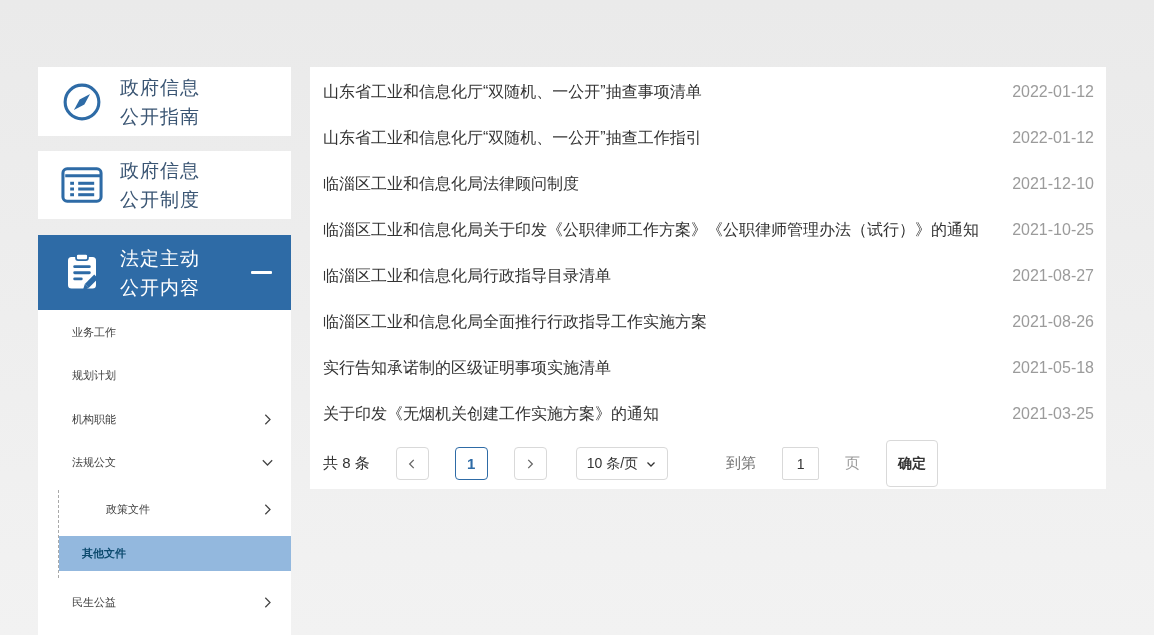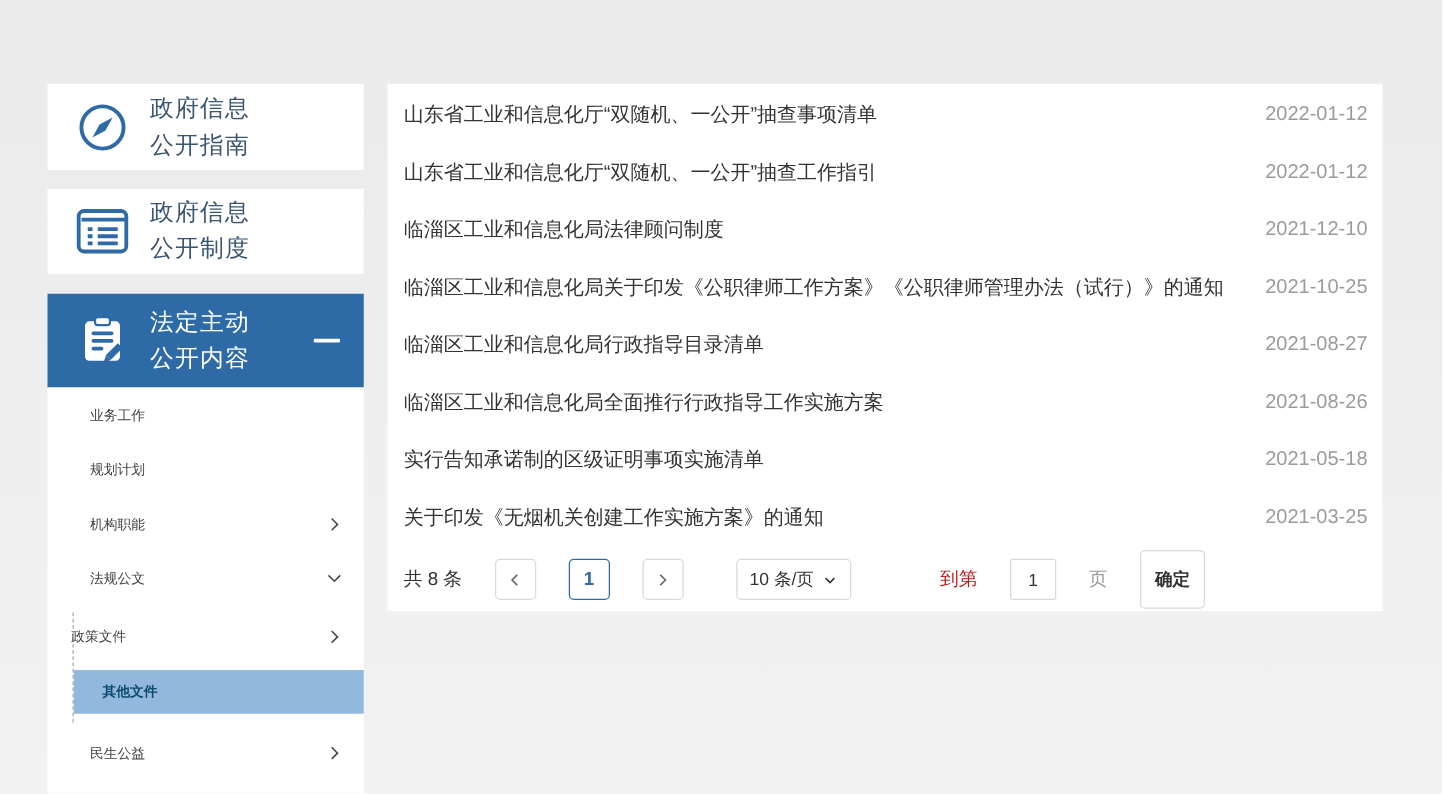--- a/index.html
+++ b/index.html
@@ -18,21 +18,21 @@
   #card-system{top:151px;height:68px;}
   #card-active{top:235px;height:75px;background:#2e6ba6;}
   .card-icon{width:46px;margin-left:21px;display:flex;align-items:center;justify-content:center;flex-shrink:0;}
   .card-text{margin-left:15px;font-size:19px;line-height:29px;color:#3a5573;letter-spacing:1px;}
   #card-active .card-text{color:#ffffff;}
   .minus-bar{position:absolute;right:19px;top:50%;margin-top:-2px;width:21px;height:3px;background:#ffffff;border-radius:1px;cursor:pointer;}
   
   .submenu{position:absolute;left:38px;top:310px;width:253px;height:325px;background:#ffffff;}
   .menu-item{position:absolute;left:0;width:253px;height:44px;display:flex;align-items:center;cursor:pointer;color:#3f3f3f;font-size:11px;}
   .menu-item .m-label{margin-left:34px;}
-  .menu-item.sub .m-label{margin-left:19px;}
+  .menu-item.sub .m-label{margin-left:68px;}
   .menu-item .chev{position:absolute;right:16px;display:flex;align-items:center;}
   #mi-0{top:0px;}
   #mi-1{top:43px;}
   #mi-2{top:87px;}
   #mi-3{top:130px;}
   #mi-4{top:177px;}
   #mi-5{top:226px;height:35px;left:21px;width:232px;background:#93b8de;}
   #mi-5 .m-label{margin-left:23px;color:#0c4a6e;font-weight:bold;}
   #mi-6{top:270px;}
   .dash-line{position:absolute;left:20px;top:180px;height:88px;border-left:1px dashed #a9a9a9;}
@@ -40,22 +40,22 @@
   .main-panel{position:absolute;left:310px;top:67px;width:796px;height:422px;background:#ffffff;}
   .doc-list{padding-top:2px;}
   .doc-row{height:46px;display:flex;align-items:center;justify-content:space-between;padding:0 12px 0 13px;}
   .doc-title{font-size:16px;color:#333333;white-space:nowrap;overflow:hidden;cursor:pointer;}
   .doc-date{font-size:16px;color:#9b9b9b;margin-left:12px;flex-shrink:0;white-space:nowrap;}
   
   .pagination{position:absolute;left:13px;top:380px;height:33px;display:flex;align-items:center;gap:26px;font-size:15px;color:#333333;}
   .pg-total{white-space:nowrap;}
   .pg-btn{width:33px;height:33px;box-sizing:border-box;border:1px solid #d9d9d9;border-radius:4px;background:#ffffff;display:flex;align-items:center;justify-content:center;color:#666;cursor:pointer;padding:0;}
   .pg-current{border:1.5px solid #2e6ba6;color:#2e6ba6;font-weight:bold;font-size:15px;font-family:"Liberation Sans",sans-serif;}
-  .pg-select{height:33px;box-sizing:border-box;border:1px solid #d9d9d9;border-radius:4px;background:#ffffff;display:flex;align-items:center;justify-content:center;gap:7px;font-size:14px;padding:0 10px;margin-left:16px;cursor:pointer;white-space:nowrap;}
-  .goto-label{color:#b91c1c;margin-left:45px;white-space:nowrap;}
+  .pg-select{height:33px;box-sizing:border-box;border:1px solid #d9d9d9;border-radius:4px;background:#ffffff;display:flex;align-items:center;justify-content:center;gap:7px;font-size:14px;padding:0 10px;margin-left:3px;cursor:pointer;white-space:nowrap;}
+  .goto-label{color:#737373;margin-left:32px;white-space:nowrap;}
   .goto-suffix{color:#9b9b9b;white-space:nowrap;}
   .goto-input{width:37px;height:33px;box-sizing:border-box;border:1px solid #d9d9d9;border-radius:2px;text-align:center;font-size:14px;color:#333;outline:none;font-family:"Liberation Sans",sans-serif;}
   .confirm-btn{height:47px;box-sizing:border-box;border:1px solid #d9d9d9;border-radius:4px;background:#ffffff;font-size:14px;font-weight:600;color:#333;padding:0 11px;cursor:pointer;font-family:"Liberation Sans","DejaVu Sans",sans-serif;}
 </style>
 </head>
 <body>
 
 <div class="page">
 
   <div class="side-card" id="card-guide">

